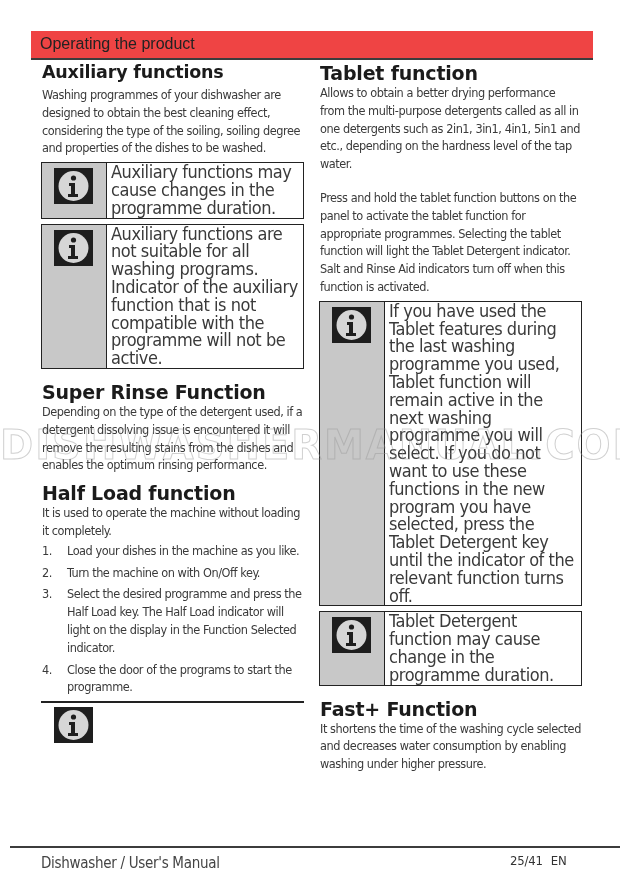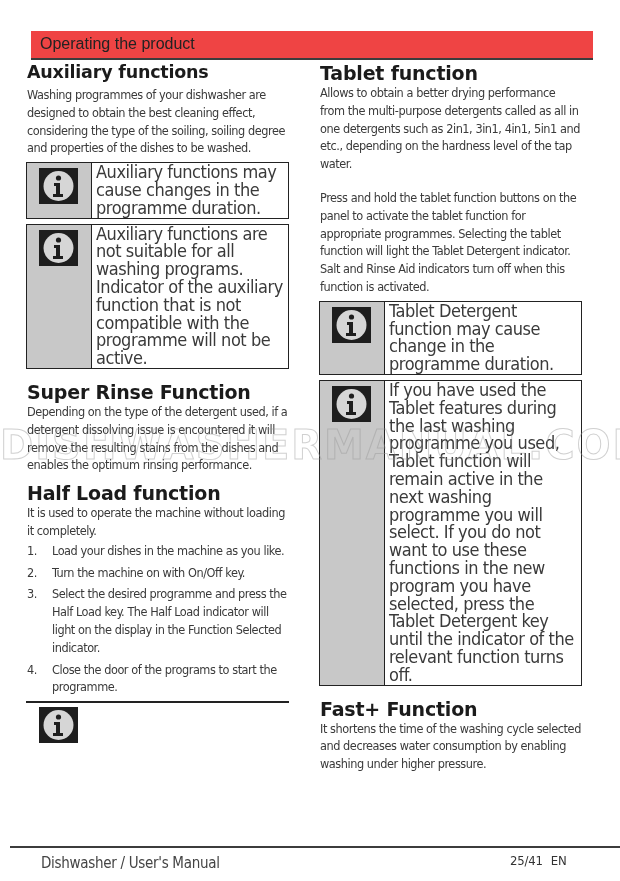--- a/index.html
+++ b/index.html
@@ -3,21 +3,21 @@
 <meta charset="utf-8">
 <style>
   html, body { margin:0; padding:0; background:#ffffff; }
   body { width:620px; height:881px; position:relative; overflow:hidden;
          font-family:"DejaVu Sans Condensed","DejaVu Sans", sans-serif; color:#3a3a3a; }
   .header-bar { position:absolute; left:31px; top:31px; width:562px; height:27px;
                 background:#ef4444; border-bottom:2px solid #3c3c3c; }
   .header-title { position:absolute; left:9px; top:4px; font-family:"Liberation Sans", sans-serif;
                   font-size:16px; color:#222; }
   .col { position:absolute; top:62px; }
-  .col-left { left:27px; width:262px; }
+  .col-left { left:42px; width:262px; }
   .col-right { left:320px; width:262px; }
   h1 { margin:0 0 4px 0; font-family:"DejaVu Sans", sans-serif; font-weight:bold; font-size:17.5px; color:#1b1b1b; letter-spacing:-0.2px; }
   h2 { margin:0; font-family:"DejaVu Sans", sans-serif; font-weight:bold; font-size:19px; color:#1b1b1b; letter-spacing:-0.2px; }
   p { margin:0; font-size:12.6px; line-height:17.8px; letter-spacing:-0.45px; }
   .note { display:flex; border:1.5px solid #222; margin:5px 0 4px -1px; }
   .note-icon-cell { width:64px; flex:0 0 64px; background:#c8c8c8; border-right:1.5px solid #222; position:relative; }
   .note-icon { position:absolute; left:12px; top:5px; width:39px; height:36px; background:#1e1e1e; }
   .note-icon svg { display:block; }
   .note-text { padding:0 2px 1px 4px; font-size:18px; line-height:17.8px; letter-spacing:-0.45px; color:#3a3a3a; }
   ol { margin:2px 0 0 0; padding:0; list-style:none; }
@@ -119,34 +119,34 @@
   <div class="note">
     <div class="note-icon-cell">
       <div class="note-icon">
         <svg width="39" height="36" viewBox="0 0 39 36">
             <circle cx="19.5" cy="18" r="15" fill="#d6d6d6"></circle>
             <circle cx="19.5" cy="10" r="2.6" fill="#1e1e1e"></circle>
             <path d="M15 15h6v11h3v3h-10v-3h3v-8h-2z" fill="#1e1e1e"></path>
           </svg>
       </div>
     </div>
-    <div class="note-text">Tablet Detergent function may cause change in the programme duration.</div>
+    <div class="note-text">If you have used the Tablet features during the last washing programme you used, Tablet function will remain active in the next washing programme you will select. If you do not want to use these functions in the new program you have selected, press the Tablet Detergent key until the indicator of the relevant function turns off.</div>
   </div>
 
   <div class="note">
     <div class="note-icon-cell">
       <div class="note-icon">
         <svg width="39" height="36" viewBox="0 0 39 36">
             <circle cx="19.5" cy="18" r="15" fill="#d6d6d6"></circle>
             <circle cx="19.5" cy="10" r="2.6" fill="#1e1e1e"></circle>
             <path d="M15 15h6v11h3v3h-10v-3h3v-8h-2z" fill="#1e1e1e"></path>
           </svg>
       </div>
     </div>
-    <div class="note-text">If you have used the Tablet features during the last washing programme you used, Tablet function will remain active in the next washing programme you will select. If you do not want to use these functions in the new program you have selected, press the Tablet Detergent key until the indicator of the relevant function turns off.</div>
+    <div class="note-text">Tablet Detergent function may cause change in the programme duration.</div>
   </div>
 
   <div class="sp8"></div>
   <h2>Fast+  Function</h2>
   <p>It shortens the time of the washing cycle selected and decreases water consumption by enabling washing under higher pressure.</p>
 </div>
 
 <div class="watermark">DISHWASHERMANUAL.COM</div>
 
 <div class="footer-line"></div>

